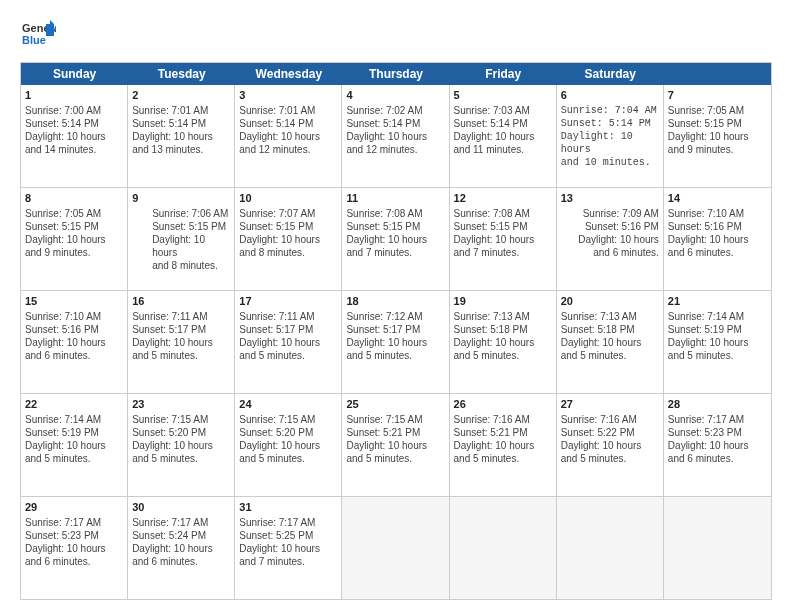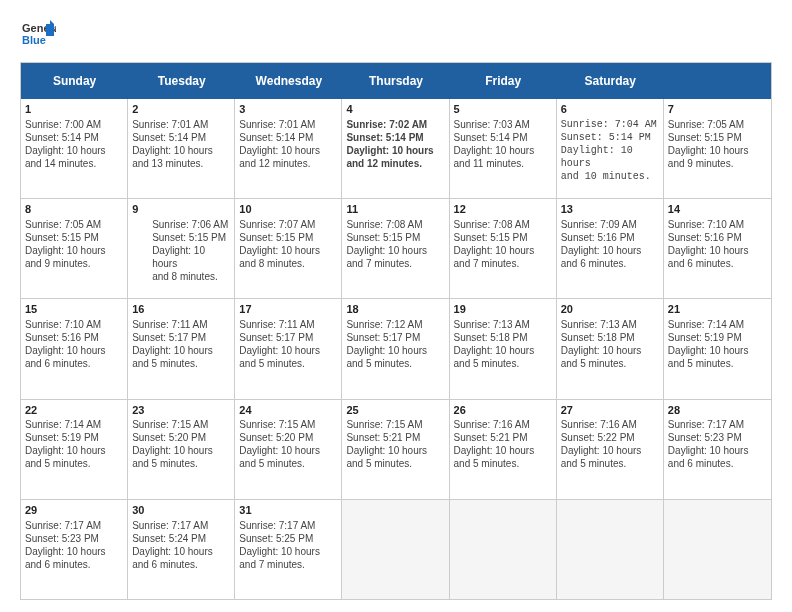--- a/index.html
+++ b/index.html
@@ -63,21 +63,21 @@
     .cal-header {
       display: grid;
       grid-template-columns: repeat(7, 1fr);
       background: #2060a0;
     }
     .cal-header-cell {
       color: #fff;
       font-size: 12px;
       font-weight: bold;
       text-align: center;
-      padding: 11px 2px;
+      padding: 4px 2px;
     }
     .cal-body {
       display: flex;
       flex-direction: column;
       flex: 1;
     }
     .cal-row {
       display: grid;
       grid-template-columns: repeat(7, 1fr);
       flex: 1;
@@ -166,21 +166,21 @@
           </div>
           <div class="cal-cell">
             <span class="day-num">3</span>
             <div class="day-info" style="white-space: pre-line;">Sunrise: 7:01 AM
 Sunset: 5:14 PM
 Daylight: 10 hours
 and 12 minutes.</div>
           </div>
           <div class="cal-cell">
             <span class="day-num">4</span>
-            <div class="day-info" style="white-space: pre-line; font-weight: bold;">Sunrise: 7:02 AM
+            <div class="day-info" style="white-space: pre-line;">Sunrise: 7:02 AM
 Sunset: 5:14 PM
 Daylight: 10 hours
 and 12 minutes.</div>
           </div>
           <div class="cal-cell">
             <span class="day-num">5</span>
             <div class="day-info" style="white-space: pre-line;">Sunrise: 7:03 AM
 Sunset: 5:14 PM
 Daylight: 10 hours
 and 11 minutes.</div>
@@ -231,21 +231,21 @@
           </div>
           <div class="cal-cell">
             <span class="day-num">12</span>
             <div class="day-info" style="white-space: pre-line;">Sunrise: 7:08 AM
 Sunset: 5:15 PM
 Daylight: 10 hours
 and 7 minutes.</div>
           </div>
           <div class="cal-cell">
             <span class="day-num">13</span>
-            <div class="day-info" style="white-space: pre-line;">Sunrise: 7:09 AM
+            <div class="day-info" style="white-space: pre-line; text-align: right;">Sunrise: 7:09 AM
 Sunset: 5:16 PM
 Daylight: 10 hours
 and 6 minutes.</div>
           </div>
           <div class="cal-cell">
             <span class="day-num">14</span>
             <div class="day-info" style="white-space: pre-line;">Sunrise: 7:10 AM
 Sunset: 5:16 PM
 Daylight: 10 hours
 and 6 minutes.</div>

